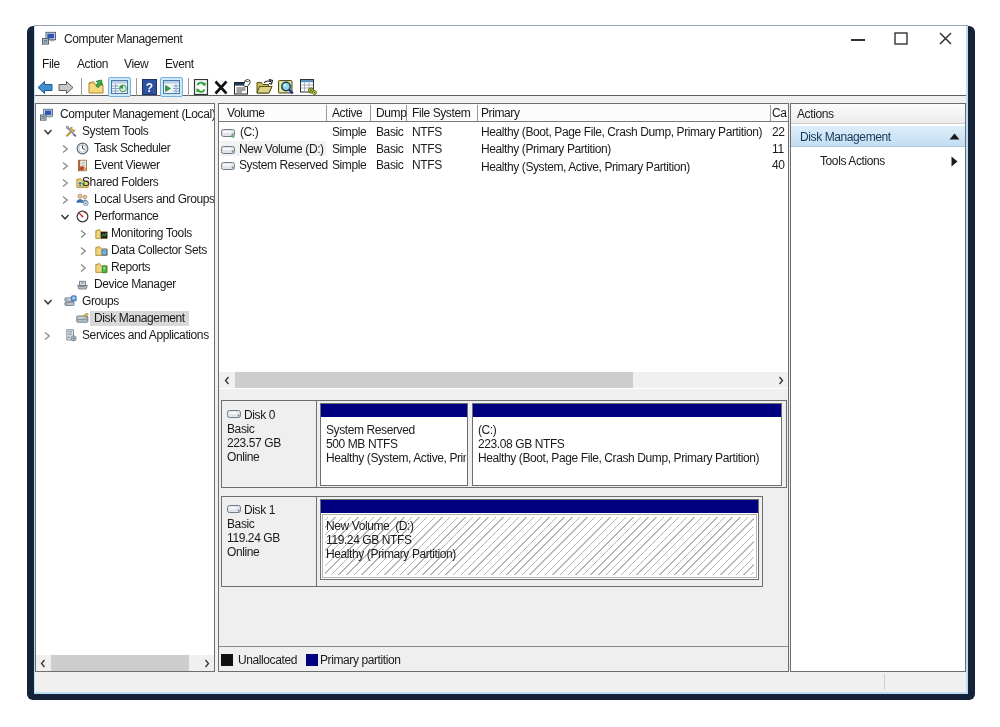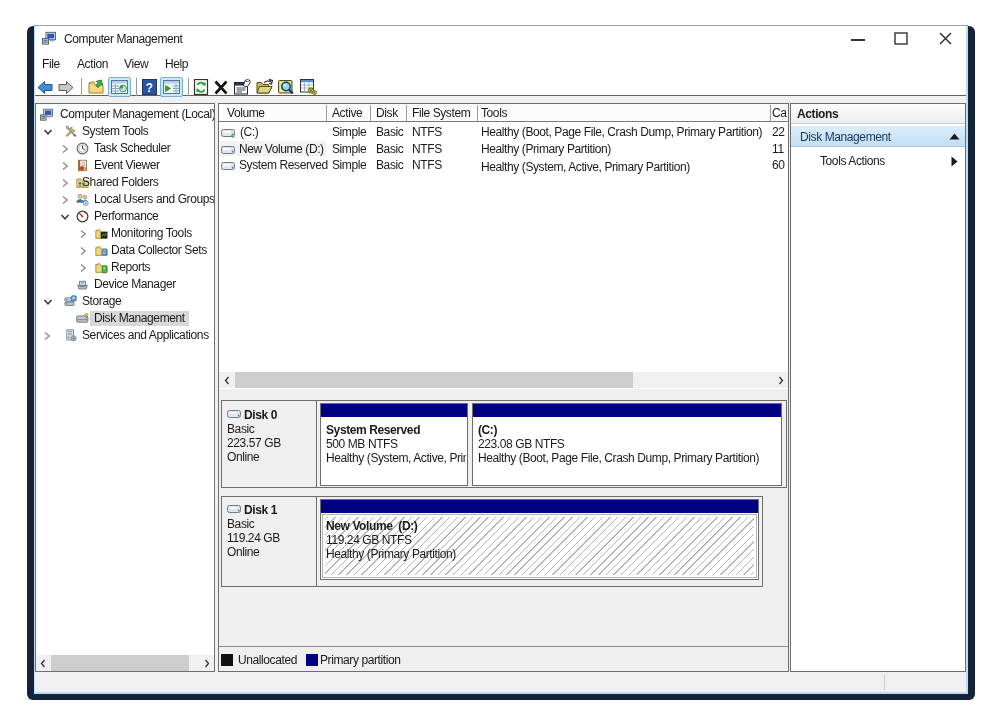--- a/index.html
+++ b/index.html
@@ -1,18 +1,18 @@
 <!DOCTYPE html>
 <html><head><meta charset="utf-8"><style>
 *{margin:0;padding:0;box-sizing:border-box}
 html,body{width:1000px;height:727px;background:#fff;overflow:hidden}
 body{font-family:"Liberation Sans",sans-serif;position:relative;color:#1a1a1a}
 .a{position:absolute}
 .t{position:absolute;font-size:12px;line-height:16px;white-space:nowrap;color:#1a1a1a;letter-spacing:-0.4px}
-.b{font-weight:bold}
+.b{font-weight:normal}
 svg{position:absolute;display:block}
 </style></head>
 <body>
 
 <div class="a" style="left:27px;top:26px;width:948px;height:674px;background:#14233a;border-radius:6px"></div>
 <div class="a" style="left:34px;top:25px;width:934px;height:1px;background:#93a3b0"></div>
 <div class="a" style="left:34px;top:26px;width:934px;height:668px;background:#bcdcf2"></div>
 <div class="a" style="left:35px;top:26px;width:931px;height:666px;background:#f0f0f0"></div>
 
 <div class="a" style="left:35px;top:26px;width:931px;height:69px;background:#fff"></div>
@@ -31,21 +31,21 @@
 <svg style="left:893px;top:31px" width="16" height="16" viewBox="0 0 16 16">
     <rect x="2" y="2" width="12" height="11" fill="none" stroke="#333" stroke-width="1.4"></rect>
   </svg>
 <svg style="left:938px;top:31px" width="16" height="16" viewBox="0 0 16 16">
     <path d="M2 2 L13 13 M13 2 L2 13" stroke="#333" stroke-width="1.5"></path>
   </svg>
 
 <div class="t" style="left:42px;top:56px">File</div>
 <div class="t" style="left:77px;top:56px">Action</div>
 <div class="t" style="left:124px;top:56px">View</div>
-<div class="t" style="left:165px;top:56px">Help</div>
+<div class="t" style="left:165px;top:56px">Event</div>
 
 <div class="a" style="left:81px;top:78px;width:1px;height:18px;background:#9a9a9a"></div>
 <div class="a" style="left:136px;top:78px;width:1px;height:18px;background:#9a9a9a"></div>
 <div class="a" style="left:188px;top:78px;width:1px;height:18px;background:#9a9a9a"></div>
 
 <svg style="left:37px;top:80px" width="16" height="15" viewBox="0 0 16 15">
     <path d="M1 7.5 L7.5 1.5 L7.5 4.5 L15 4.5 L15 10.5 L7.5 10.5 L7.5 13.5 Z" fill="#3e8ed0" stroke="#1d5c94" stroke-width="1"></path>
   </svg>
 
 <svg style="left:58px;top:80px" width="16" height="15" viewBox="0 0 16 15">
@@ -243,21 +243,21 @@
     <path d="M1.5 3 L5 6.8 L8.5 3" fill="none" stroke="#3a3a3a" stroke-width="1.5"></path>
   </svg>
 <svg style="left:64px;top:295px" width="13" height="13" viewBox="0 0 16 16">
     <rect x="1" y="3.5" width="11.5" height="4.2" rx="1.2" fill="#ccd5dd" stroke="#5a6a76" stroke-width="0.9"></rect>
     <rect x="1" y="8.7" width="11.5" height="4.2" rx="1.2" fill="#b9c4cc" stroke="#5a6a76" stroke-width="0.9"></rect>
     <circle cx="3.2" cy="5.6" r="0.8" fill="#5f6e79"></circle>
     <circle cx="3.2" cy="10.8" r="0.8" fill="#5f6e79"></circle>
     <rect x="9" y="1" width="6" height="6.5" rx="1" fill="#5b9bd5" stroke="#2f6ca8" stroke-width="0.9"></rect>
     <path d="M10.3 3 h3.4 M10.3 4.6 h3.4" stroke="#dcebf7" stroke-width="0.9"></path>
   </svg>
-<div class="t" style="left:82px;top:293px;line-height:17px">Storage</div>
+<div class="t" style="left:82px;top:293px;line-height:17px">Groups</div>
 <div class="a" style="left:90px;top:311px;width:99px;height:15px;background:#d8d8d8"></div>
 <svg style="left:76px;top:312px" width="13" height="13" viewBox="0 0 16 16">
     <rect x="1" y="5" width="13.5" height="7.5" rx="1" fill="#ccd5dd" stroke="#4a5a66" stroke-width="1"></rect>
     <rect x="1.5" y="8.2" width="12.5" height="2.2" fill="#8a97a1"></rect>
     <circle cx="12.3" cy="6.8" r="0.8" fill="#5f6e79"></circle>
     <path d="M8.5 4.5 L13.5 1.5 L15 3 L10.5 6" fill="#e6c34c" stroke="#8a6d1d" stroke-width="0.7"></path>
   </svg>
 <div class="t" style="left:94px;top:310px;line-height:17px">Disk Management</div>
 <svg style="left:43px;top:331px" width="8" height="10" viewBox="0 0 8 10">
     <path d="M2 1.5 L6.3 5 L2 8.5" fill="none" stroke="#8a8a8a" stroke-width="1.3"></path>
@@ -281,23 +281,23 @@
 <div class="a" style="left:51px;top:655px;width:138px;height:16px;background:#cdcdcd"></div>
 
 <div class="a" style="left:219px;top:104px;width:569px;height:18px;background:#fcfcfc;border-bottom:1px solid #7a7a7a"></div>
 <div class="a" style="left:326px;top:105px;width:1px;height:16px;background:#9a9a9a"></div>
 <div class="a" style="left:370px;top:105px;width:1px;height:16px;background:#9a9a9a"></div>
 <div class="a" style="left:406px;top:105px;width:1px;height:16px;background:#9a9a9a"></div>
 <div class="a" style="left:477px;top:105px;width:1px;height:16px;background:#9a9a9a"></div>
 <div class="a" style="left:770px;top:105px;width:1px;height:16px;background:#9a9a9a"></div>
 <div class="t" style="left:227px;top:105px">Volume</div>
 <div class="t" style="left:332px;top:105px">Active</div>
-<div class="t" style="left:376px;top:105px">Disk</div>
+<div class="t" style="left:376px;top:105px">Dump</div>
 <div class="t" style="left:412px;top:105px">File System</div>
-<div class="t" style="left:481px;top:105px">Tools</div>
+<div class="t" style="left:481px;top:105px">Primary</div>
 <div class="t" style="left:772px;top:105px">Ca</div>
 
 <svg style="left:221px;top:128px" width="15" height="10" viewBox="0 0 15 10">
     <rect x="0.5" y="1.5" width="13" height="7" rx="2" fill="#dfe5ea" stroke="#6e7d89" stroke-width="1"></rect>
     <rect x="2" y="3" width="8" height="2" rx="1" fill="#f6f8fa"></rect>
     <circle cx="11.7" cy="6.5" r="0.9" fill="#6e7d89"></circle>
     <path d="M9.5 6.5 l4.5 2.5 l-2 1 Z" fill="#3fae49"></path>
   </svg>
 <div class="t" style="left:240px;top:124px">(C:)</div>
 <div class="t" style="left:332px;top:124px">Simple</div>
@@ -320,21 +320,21 @@
 <svg style="left:221px;top:161px" width="15" height="10" viewBox="0 0 15 10">
     <rect x="0.5" y="1.5" width="13" height="7" rx="2" fill="#dfe5ea" stroke="#6e7d89" stroke-width="1"></rect>
     <rect x="2" y="3" width="8" height="2" rx="1" fill="#f6f8fa"></rect>
     <circle cx="11.7" cy="6.5" r="0.9" fill="#6e7d89"></circle>
   </svg>
 <div class="t" style="left:239px;top:157px">System Reserved</div>
 <div class="t" style="left:332px;top:157px">Simple</div>
 <div class="t" style="left:376px;top:157px">Basic</div>
 <div class="t" style="left:412px;top:157px">NTFS</div>
 <div class="t" style="left:481px;top:159px">Healthy (System, Active, Primary Partition)</div>
-<div class="t" style="left:772px;top:157px">60</div>
+<div class="t" style="left:772px;top:157px">40</div>
 
 <div class="a" style="left:219px;top:372px;width:569px;height:16px;background:#f0f0f0"></div>
 <svg style="left:224px;top:376px" width="6" height="9" viewBox="0 0 6 9">
     <path d="M4.5 1 L1.5 4.5 L4.5 8" fill="none" stroke="#333" stroke-width="1.3"></path>
   </svg>
 <svg style="left:778px;top:376px" width="6" height="9" viewBox="0 0 6 9">
     <path d="M1.5 1 L4.5 4.5 L1.5 8" fill="none" stroke="#333" stroke-width="1.3"></path>
   </svg>
 <div class="a" style="left:235px;top:372px;width:398px;height:16px;background:#cdcdcd"></div>
 <div class="a" style="left:219px;top:389px;width:569px;height:282px;background:#efefef"></div>

